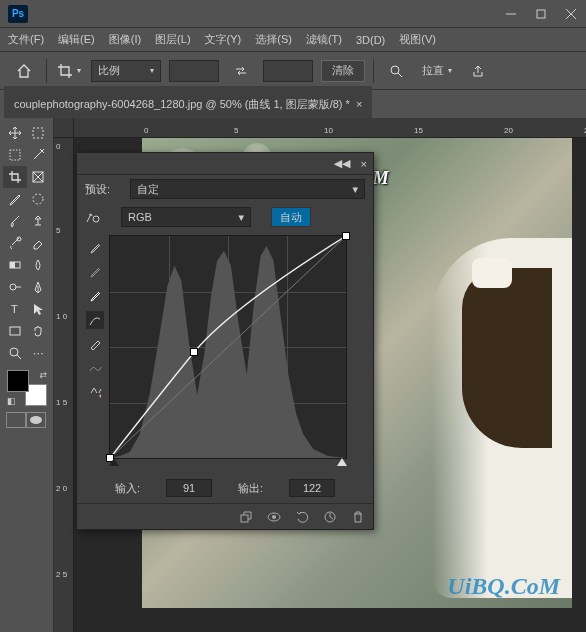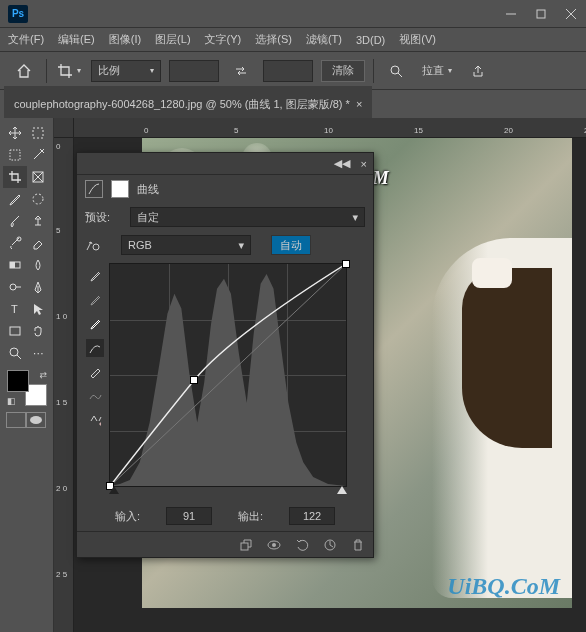--- a/index.html
+++ b/index.html
@@ -347,29 +347,20 @@
       <div class="photo-bow"></div>
       <div class="watermark">WWW.PSAHZ.COM</div>
       <div class="uibq">UiBQ.CoM</div>
     </div>
 
     <div class="panel">
       <div class="panel-hdr">
         <span class="panel-collapse">◀◀</span>
         <span style="margin-left:10px">×</span>
       </div>
-      <div class="panel-type">
-        <div class="type-icon">
-            <svg width="14" height="14">
-              <path d="M2 12 Q7 2 12 2" fill="none" stroke="#ccc"></path>
-            </svg>
-          </div>
-        <div class="type-icon" style="background:#fff"></div>
-        <span>曲线</span>
-      </div>
       <div class="panel-row">
         <span>预设:</span>
         <div class="panel-select">
             <span>自定</span>
             <span>▾</span>
           </div>
       </div>
       <div class="panel-row">
         <span>
             <svg width="16" height="14">

